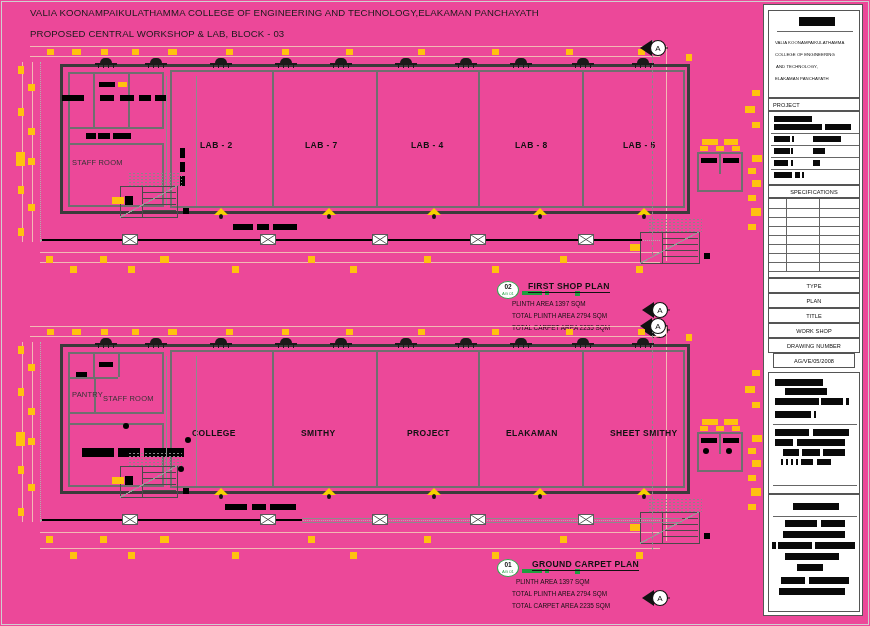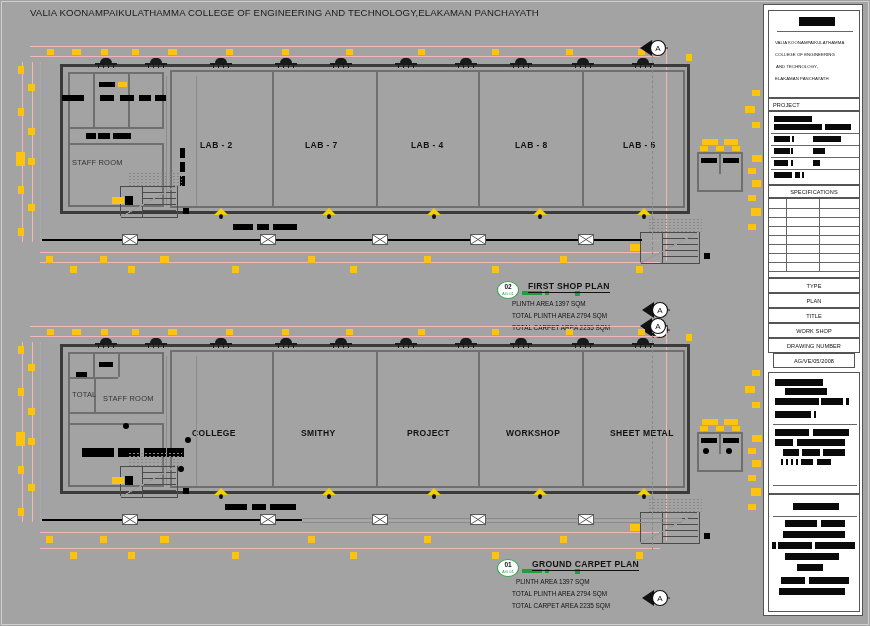--- a/index.html
+++ b/index.html
@@ -4,21 +4,21 @@
 <style>
   * { box-sizing: border-box; }
   html, body {
     margin: 0; padding: 0;
     background: #ffffff;
     font-family: "Liberation Sans", sans-serif;
   }
   #sheet {
     position: relative;
     width: 870px; height: 626px;
-    background: #a3a3a3;
+    background: #ec4899;
     overflow: hidden;
   }
   
   .abs { position: absolute; }
   .wall  { position: absolute; background: #3b3b3b; }
   .wallL { position: absolute; background: #6f6f6f; }
   .thin  { position: absolute; background: #8c8c8c; }
   .pink  { position: absolute; background: #f2b9b4; }
   .ylw { position: absolute; background: #FFC20E; }
   .blk { position: absolute; background: #000000; }
@@ -82,20 +82,21 @@
   .mh {
     position: absolute; border: 1px solid #5a5a5a; background: #fff;
   }
 </style>
 </head>
 <body>
 
 <div id="sheet">
 
   <div class="sheet-title" style="left:30px; top:7px;">VALIA KOONAMPAIKULATHAMMA COLLEGE OF ENGINEERING AND TECHNOLOGY,ELAKAMAN PANCHAYATH</div>
+  <div class="sheet-title" style="left:30px; top:28px;">PROPOSED CENTRAL WORKSHOP &amp; LAB,   BLOCK - 03</div>
 
   <div class="abs" style="left:0; top:0; width:760px; height:300px;">
 
     <div class="doth" style="left:40px; top:240px; width:620px;"></div>
     <div class="dotv" style="left:40px; top:62px; height:180px;"></div>
 
     <div class="pink" style="left:30px; top:46px; width:630px; height:1px;"></div>
     <div class="pink" style="left:30px; top:56px; width:630px; height:1px;"></div>
     <div class="pink" style="left:22px; top:62px; width:1px; height:180px;"></div>
     <div class="pink" style="left:32px; top:62px; width:1px; height:180px;"></div>
@@ -493,37 +494,37 @@
     <div class="wallL" style="left:683px; top:70px; width:2px; height:138px;"></div>
     <div class="wallL" style="left:170px; top:206px; width:515px; height:2px;"></div>
     <div class="wallL" style="left:272px; top:70px; width:2px; height:138px;"></div>
     <div class="wallL" style="left:376px; top:70px; width:2px; height:138px;"></div>
     <div class="wallL" style="left:478px; top:70px; width:2px; height:138px;"></div>
     <div class="wallL" style="left:582px; top:70px; width:2px; height:138px;"></div>
 
     <div class="room-label" style="left:192px; top:148px;">COLLEGE</div>
     <div class="room-label" style="left:301px; top:148px;">SMITHY</div>
     <div class="room-label" style="left:407px; top:148px;">PROJECT</div>
-    <div class="room-label" style="left:506px; top:148px;">WORKSHOP</div>
-    <div class="room-label" style="left:610px; top:148px;">SHEET METAL</div>
+    <div class="room-label" style="left:506px; top:148px;">ELAKAMAN</div>
+    <div class="room-label" style="left:610px; top:148px;">SHEET SMITHY</div>
 
     <div class="wallL" style="left:68px; top:72px; width:2px; height:135px;"></div>
     <div class="wallL" style="left:68px; top:72px; width:96px; height:2px;"></div>
     <div class="wallL" style="left:68px; top:97px; width:50px; height:2px;"></div>
     <div class="wallL" style="left:93px; top:72px; width:2px; height:25px;"></div>
     <div class="wallL" style="left:118px;top:72px; width:2px; height:25px;"></div>
     <div class="wallL" style="left:94px; top:97px; width:2px; height:35px;"></div>
     <div class="wallL" style="left:68px; top:132px; width:96px; height:2px;"></div>
     <div class="wallL" style="left:68px; top:143px; width:2px; height:64px;"></div>
     <div class="wallL" style="left:68px; top:143px; width:96px; height:2px;"></div>
     <div class="wallL" style="left:162px;top:143px; width:2px; height:64px;"></div>
     <div class="wallL" style="left:68px; top:205px; width:96px; height:2px;"></div>
     <div class="wallL" style="left:162px;top:72px; width:2px; height:60px;"></div>
 
-    <div class="soft-label" style="left:72px; top:110px;">TOTAL</div>
+    <div class="soft-label" style="left:72px; top:110px;">PANTRY</div>
     <div class="soft-label" style="left:103px; top:114px;">STAFF ROOM</div>
 
     <div class="blk" style="left:99px; top:82px; width:14px;height:5px;"></div>
     <div class="blk" style="left:76px; top:92px; width:11px;height:5px;"></div>
     <div class="blk" style="left:82px; top:168px; width:32px;height:9px;"></div>
     <div class="blk" style="left:118px;top:168px; width:22px;height:9px;"></div>
     <div class="blk" style="left:144px;top:168px; width:40px;height:9px;"></div>
     <div class="blk" style="left:123px;top:143px; width:6px;height:6px;border-radius:50%;"></div>
     <div class="blk" style="left:185px;top:157px; width:6px;height:6px;border-radius:50%;"></div>
     <div class="blk" style="left:178px;top:186px; width:6px;height:6px;border-radius:50%;"></div>

